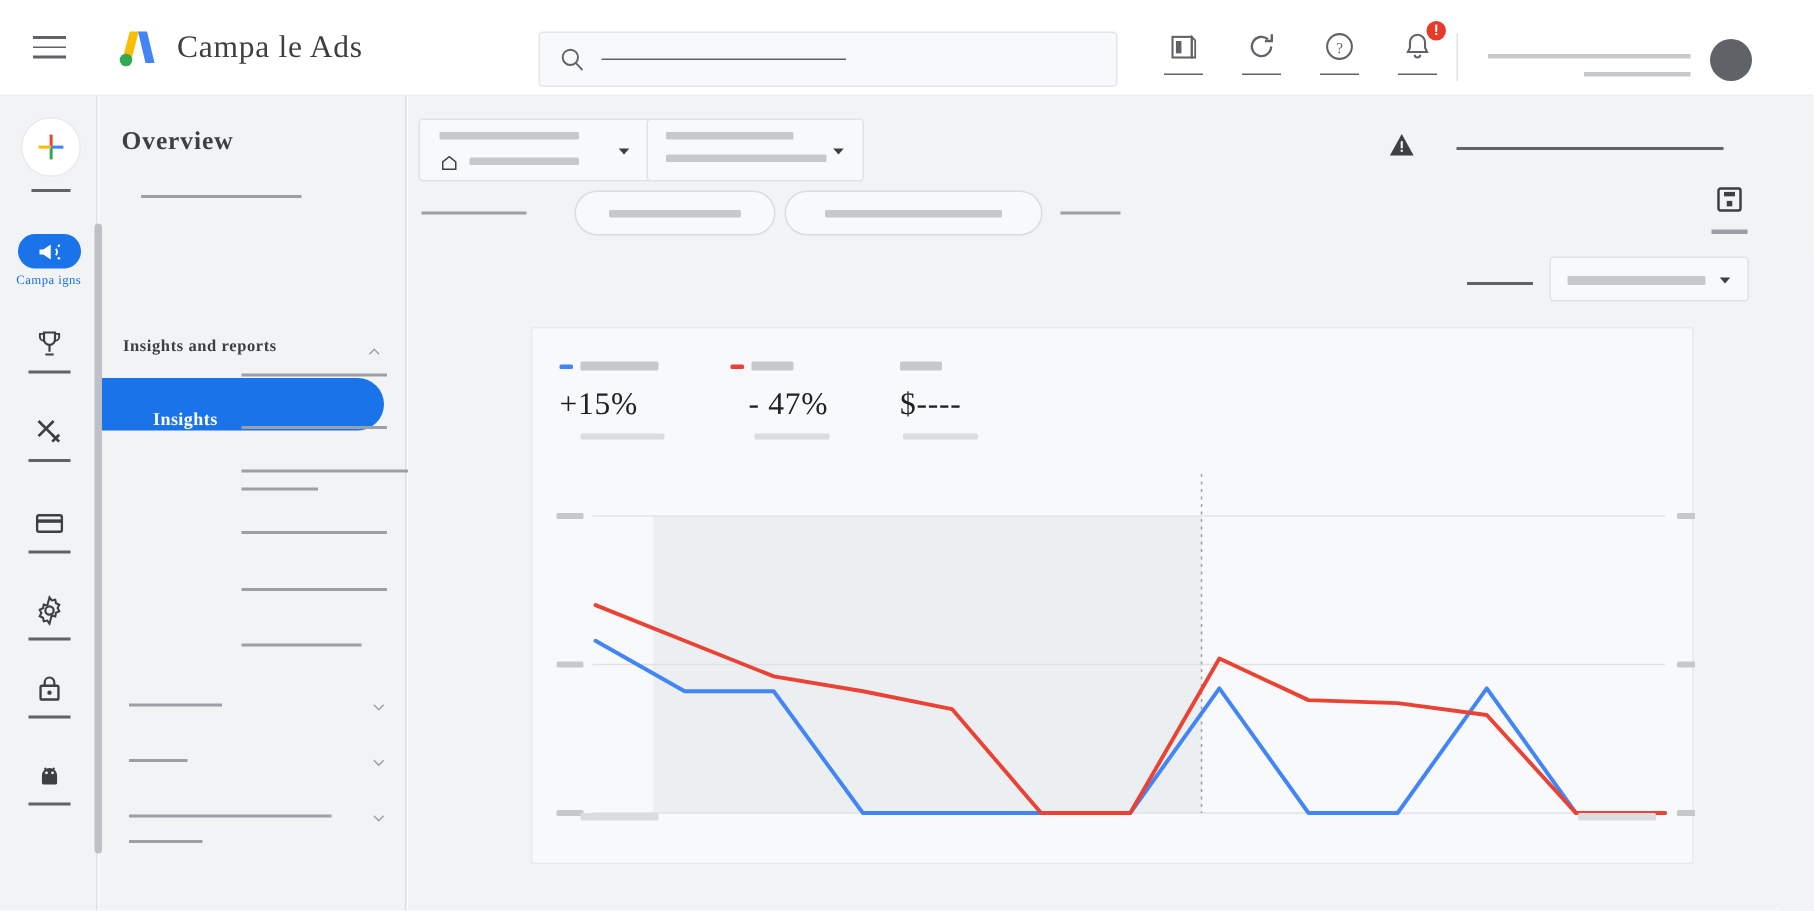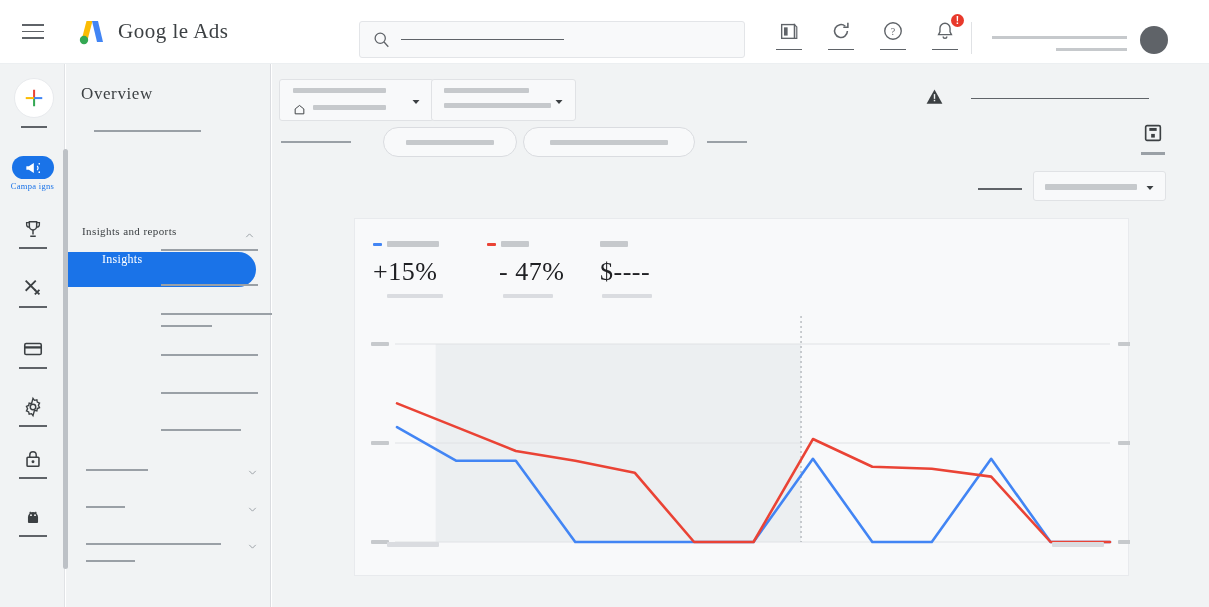--- a/index.html
+++ b/index.html
@@ -63,33 +63,33 @@
   .rail-lbl { font-size: 8.5px; color: #1a73e8; margin-top: 2px; letter-spacing: .3px; }
   .rail-ul { margin: 5px auto 0; width: 28px; height: 1.5px; background: #5f6368; }
   .rail-pill {
     width: 42px; height: 23px; margin: 0 auto; background: #1a73e8; border-radius: 12px;
     display: flex; align-items: center; justify-content: center;
   }
 
   
   #navpanel {
     position: absolute; left: 66px; top: 64px; width: 205px; height: 543px;
-    background: #f1f3f4; border-right: 1px solid #dadce0;
+    background: #f1f3f4; border-right: 1px solid #dadce0; font-weight: bold;
   }
   #nav-scrollbar { position: absolute; left: -3px; top: 85px; width: 5px; height: 420px; background: #bdc1c6; border-radius: 3px; }
   #ov-title { position: absolute; left: 15px; top: 20px; font-size: 17px; color: #3c4043; letter-spacing: .6px; }
   #ov-sub { position: absolute; left: 28px; top: 66px; width: 107px; height: 1.5px; background: #9aa0a6; }
 
   #sect-head { position: absolute; left: 16px; top: 161px; width: 180px; display: flex; align-items: center; cursor: pointer; }
   #sect-title { font-size: 11px; color: #3c4043; letter-spacing: .4px; }
   #sect-chev { position: absolute; right: 6px; top: 3px; }
 
   #insights-pill {
     position: absolute; left: 2px; top: 188px; width: 188px; height: 35px;
-    background: #1a73e8; border-radius: 0 18px 18px 0; display: flex; align-items: flex-start; cursor: pointer;
+    background: #1a73e8; border-radius: 0 18px 18px 0; display: flex; align-items: flex-end; cursor: pointer;
   }
   #insights-lbl { color: #fff; font-size: 12px; margin-left: 34px; letter-spacing: .3px; }
 
   .nav-line { position: absolute; background: #9aa0a6; height: 1.5px; }
   .nav-row { position: absolute; left: 0; width: 205px; height: 26px; cursor: pointer; }
   .nav-chev { position: absolute; right: 12px; top: 7px; }
 
   
   #main { position: absolute; left: 272px; top: 64px; width: 937px; height: 543px; background: #f1f3f4; }
 
@@ -106,21 +106,21 @@
 
   
   #chart-card {
     position: absolute; left: 82px; top: 154px; width: 775px; height: 358px;
     background: #f8f9fa; border: 1px solid #e8eaed;
   }
   .kpi { position: absolute; top: 20px; }
   .kpi-legend { display: flex; align-items: center; height: 10px; }
   .kpi-dash { width: 9px; height: 3px; border-radius: 1px; }
   .kpi-name { margin-left: 5px; height: 6px; background: #c6c9cc; border-radius: 1px; }
-  .kpi-val { font-size: 26px; color: #202124; margin-top: 8px; letter-spacing: .5px; }
+  .kpi-val { font-size: 21px; color: #202124; margin-top: 8px; letter-spacing: .5px; }
   .kpi-ul { margin-top: 7px; height: 4px; background: #dadce0; border-radius: 1px; }
 
   #plot { position: absolute; left: 0; top: 0; width: 775px; height: 358px; }
   .xlab { position: absolute; height: 5px; background: #dadce0; border-radius: 1px; }
 </style>
 </head>
 <body>
 
 <div id="topbar">
 
@@ -131,21 +131,21 @@
   </div>
 
   <div id="brand">
     <div id="brand-logo">
       <svg width="30" height="30" viewBox="0 0 30 30">
         <path d="M10.5 4 L16.5 4 L11 25 L5 25 Z" fill="#fbbc04"></path>
         <path d="M16 4 L22 4 L27 25 L21 25 Z" fill="#4285f4"></path>
         <circle cx="8" cy="23" r="4.2" fill="#34a853"></circle>
       </svg>
     </div>
-    <div id="brand-text">Goog le Ads</div>
+    <div id="brand-text">Campa le Ads</div>
   </div>
 </div>
 
 <div id="searchbox">
   <span class="sicon">
     <svg width="17" height="17" viewBox="0 0 20 20">
       <circle cx="8.5" cy="8.5" r="6" fill="none" stroke="#5f6368" stroke-width="1.5"></circle>
       <line x1="13" y1="13" x2="18" y2="18.5" stroke="#5f6368" stroke-width="1.5"></line>
     </svg>
   </span>

